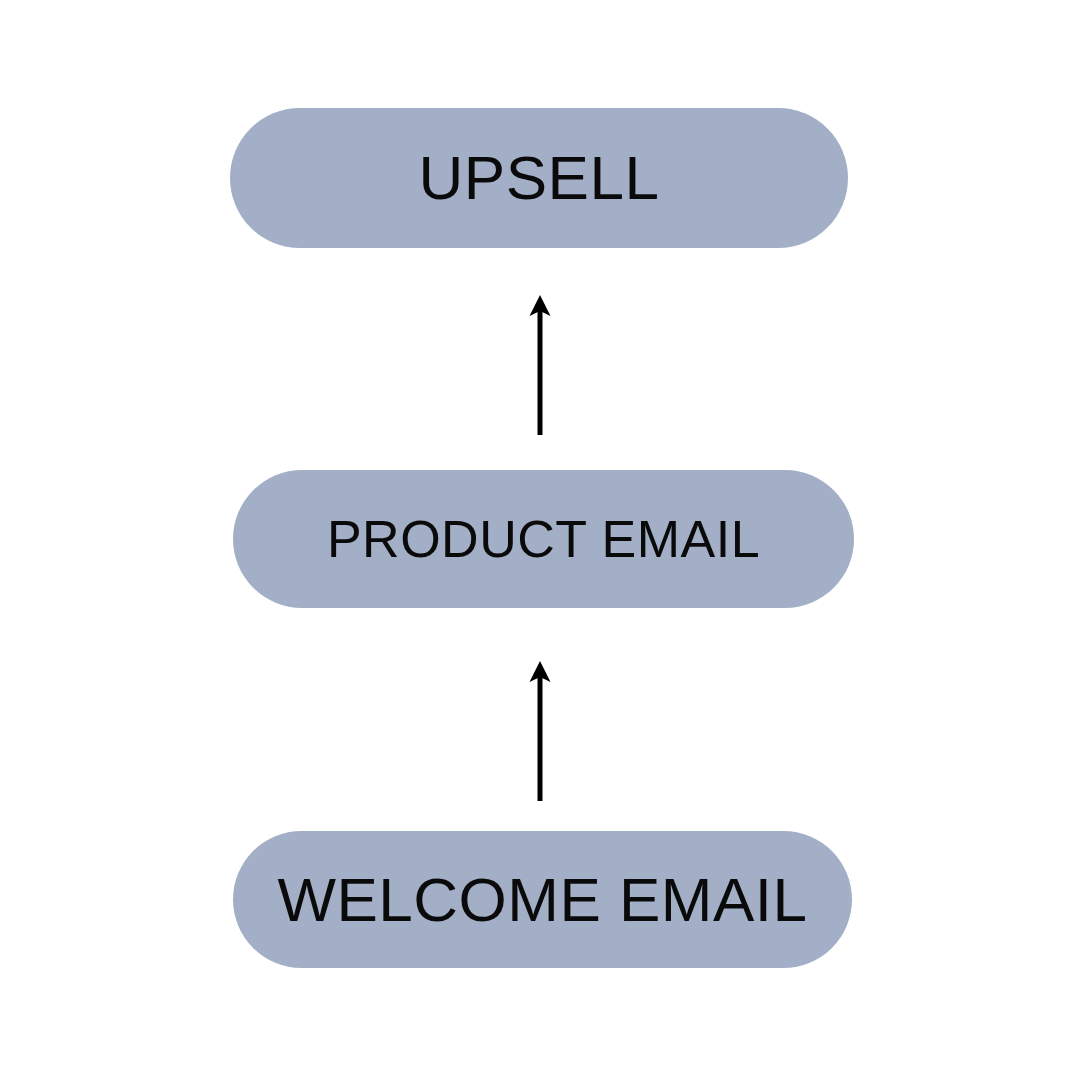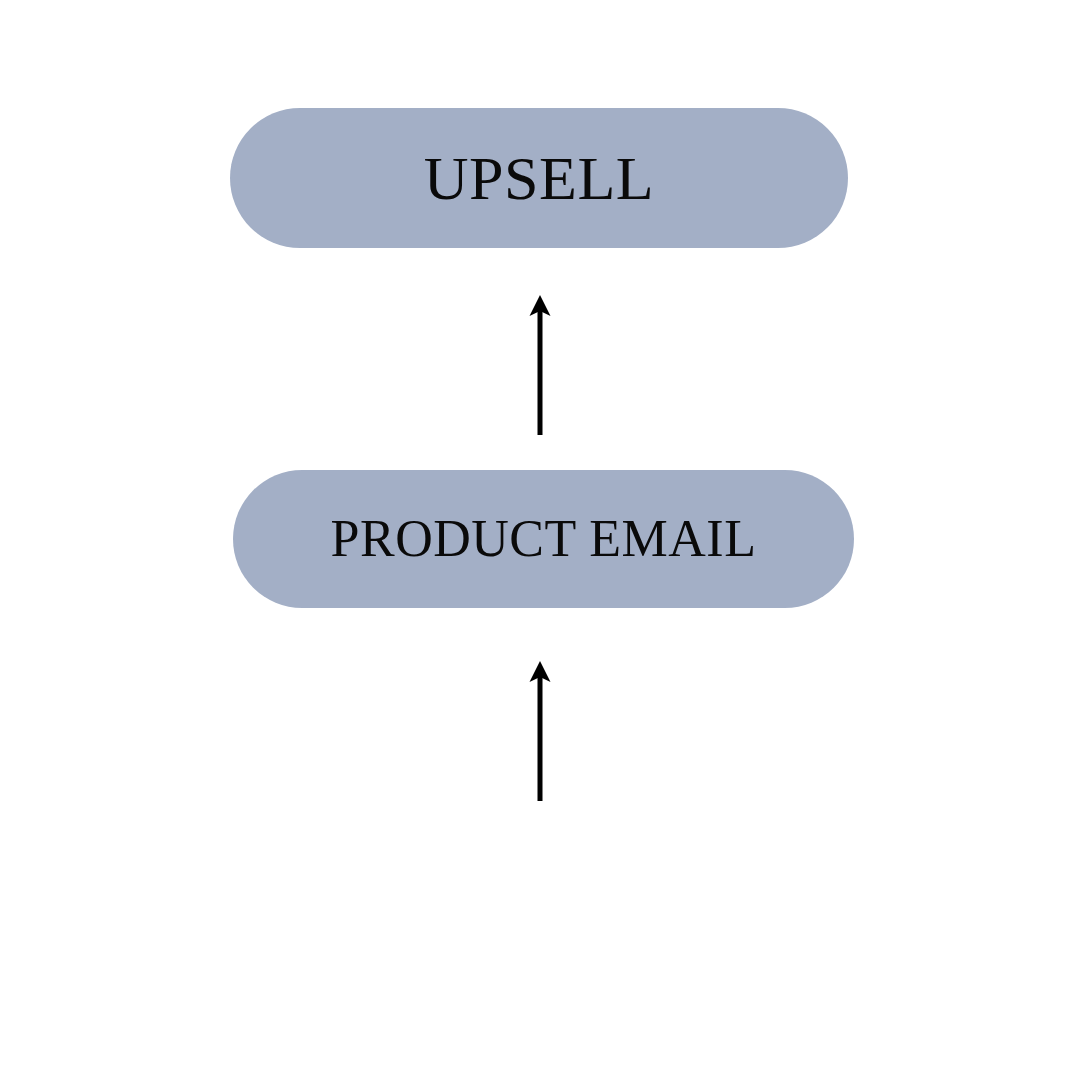--- a/index.html
+++ b/index.html
@@ -28,21 +28,21 @@
     align-items: center;
     justify-content: center;
     box-sizing: border-box;
     border-radius: 999px;
     background: #A3AFC6;
     border: none;
     padding: 0 24px;
   }
 
   .node-label {
-    font-family: Liberation Serif, serif;
+    font-family: Liberation Sans, sans-serif;
     font-weight: 300;
     color: #0a0a0a;
     letter-spacing: 0.5px;
     white-space: nowrap;
     line-height: 1;
     text-align: center;
     -webkit-font-smoothing: antialiased;
   }
 
   
@@ -104,14 +104,17 @@
 
   <div class="node" id="node-product-email" style="background: rgb(163, 175, 198);">
     <span class="node-label" style="color: rgb(10, 10, 10);">PRODUCT EMAIL</span>
   </div>
 
   <svg class="arrow" id="arrow-welcome-to-product" viewBox="0 0 80 145" aria-hidden="true">
     <line x1="40" y1="145" x2="40" y2="16" stroke="#000000" stroke-width="5"></line>
     <polygon points="40,5 29.5,26 40,21 50.5,26" fill="#000000"></polygon>
   </svg>
 
+  <div class="node" id="node-welcome-email" style="background: rgb(163, 175, 198);">
+    <span class="node-label" style="color: rgb(10, 10, 10);">WELCOME EMAIL</span>
+  </div>
 
 </div>
 
 </body></html>

